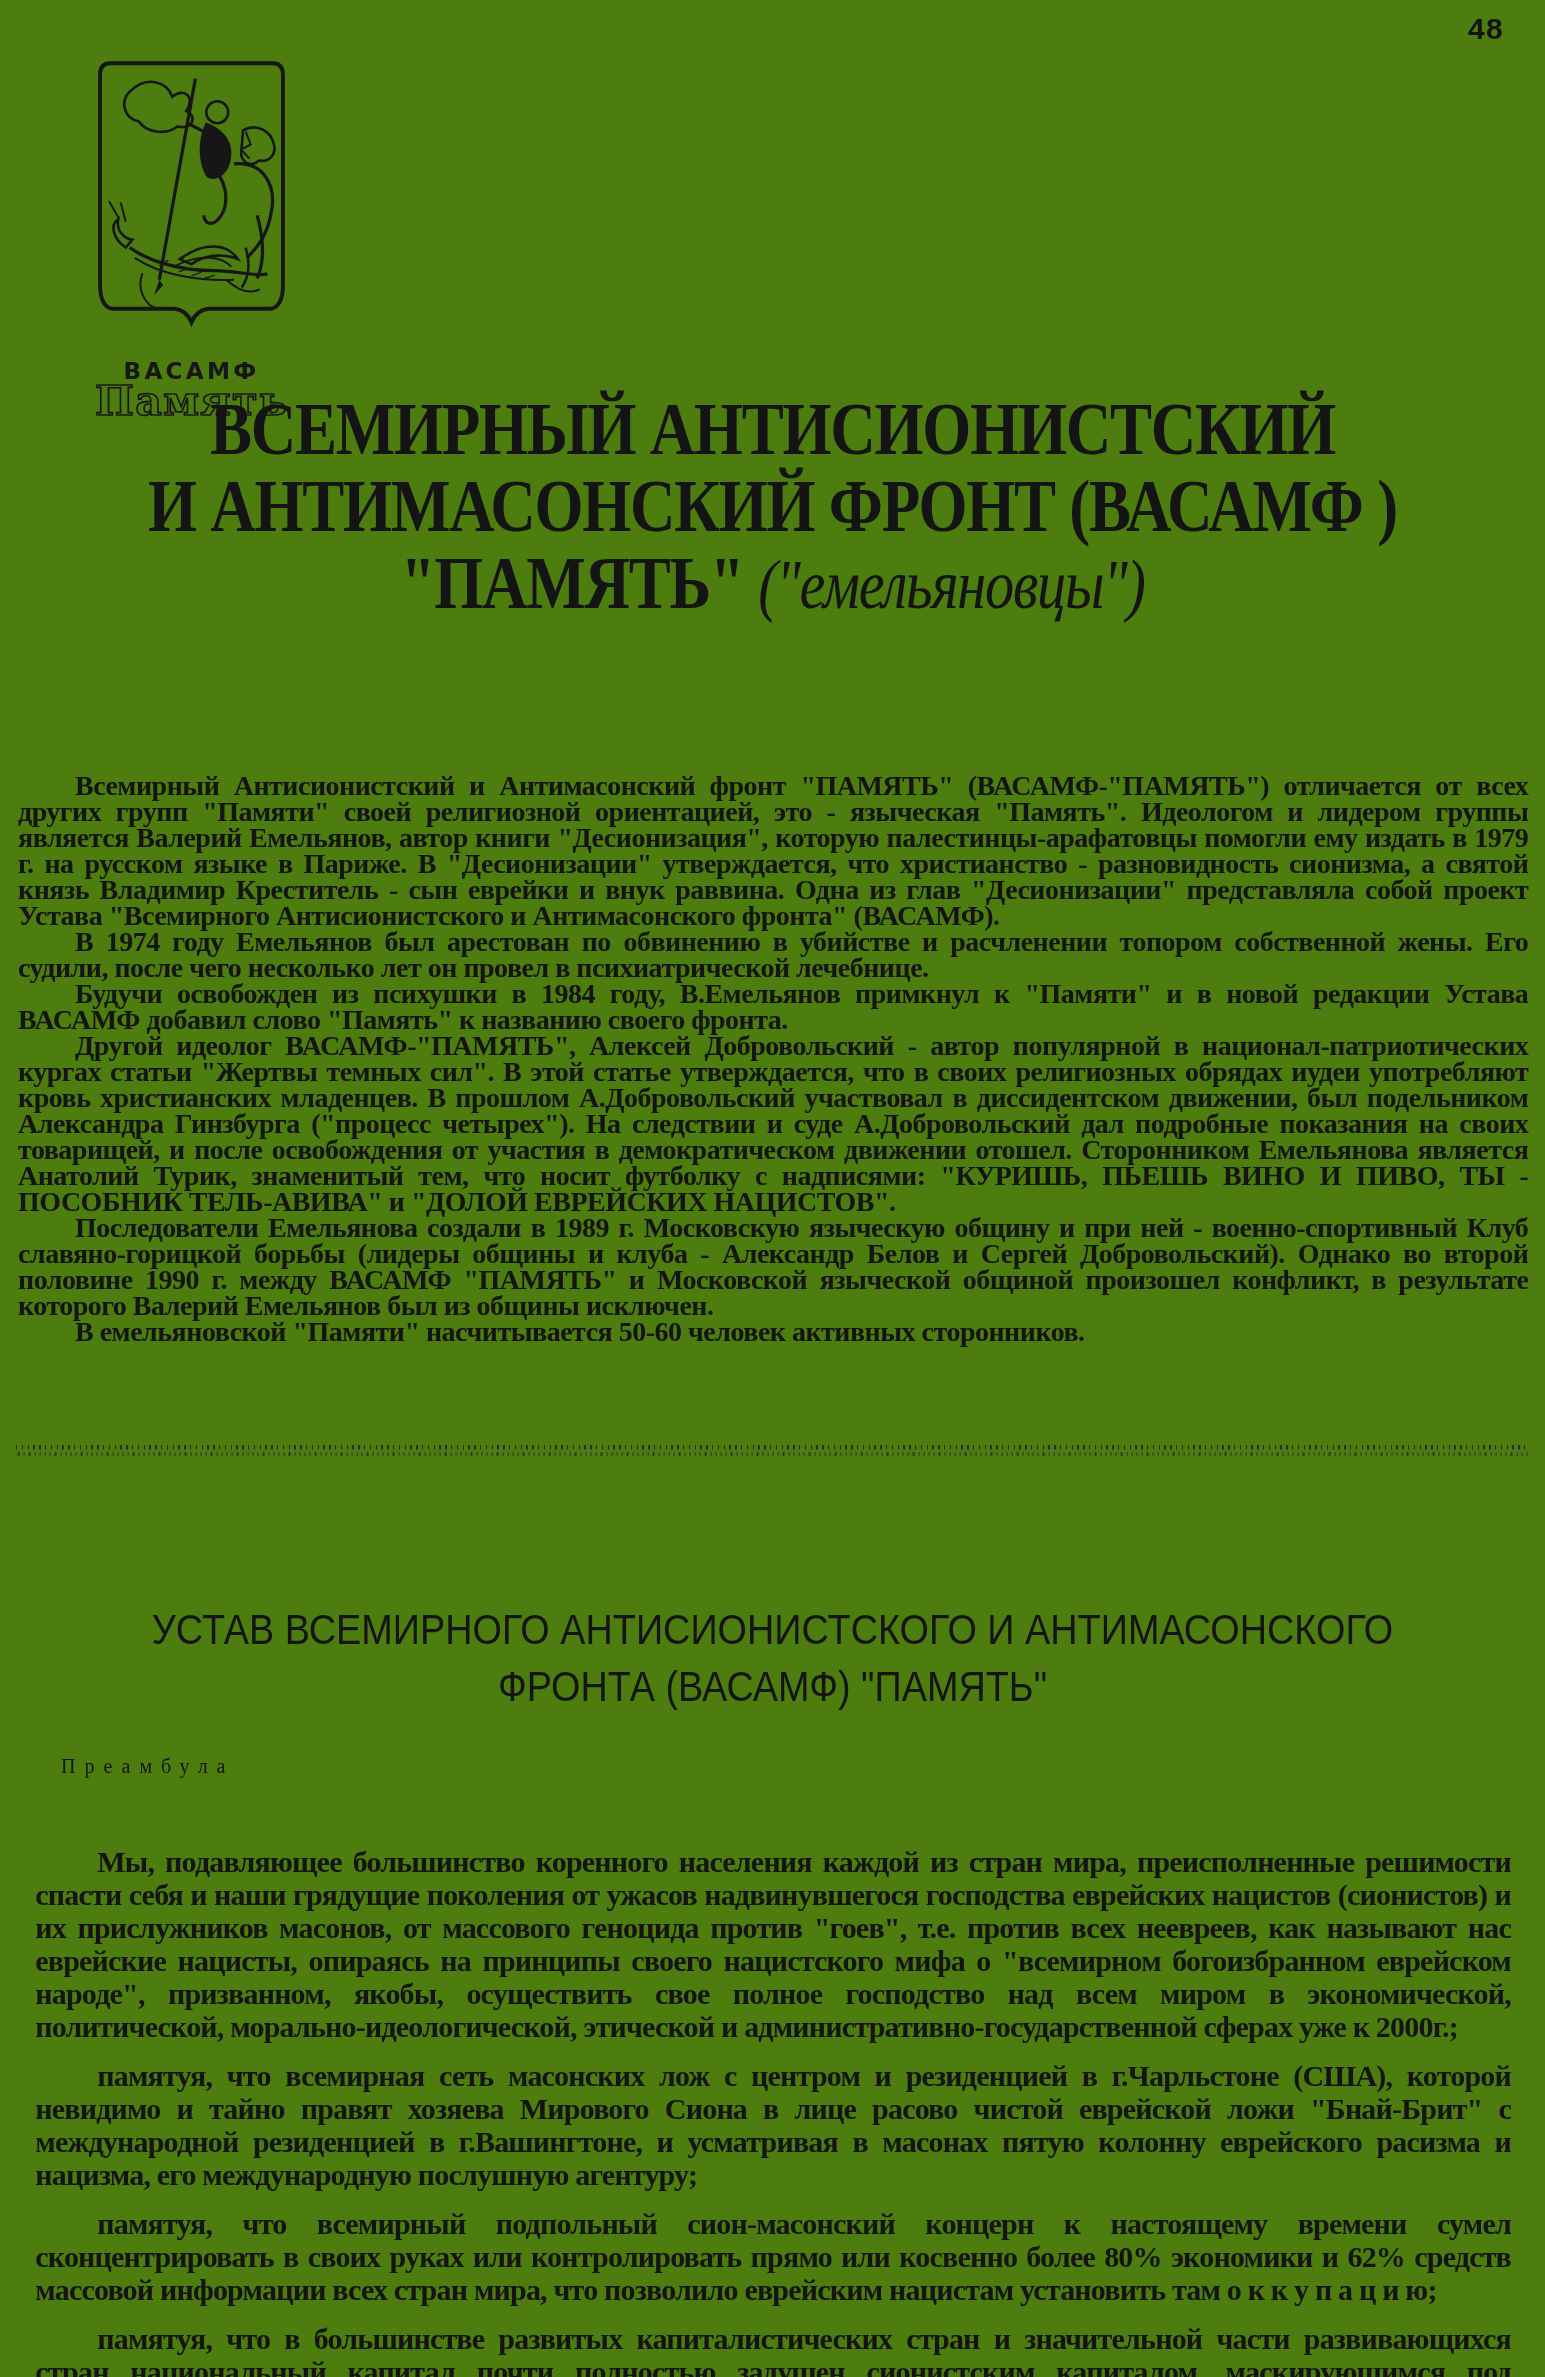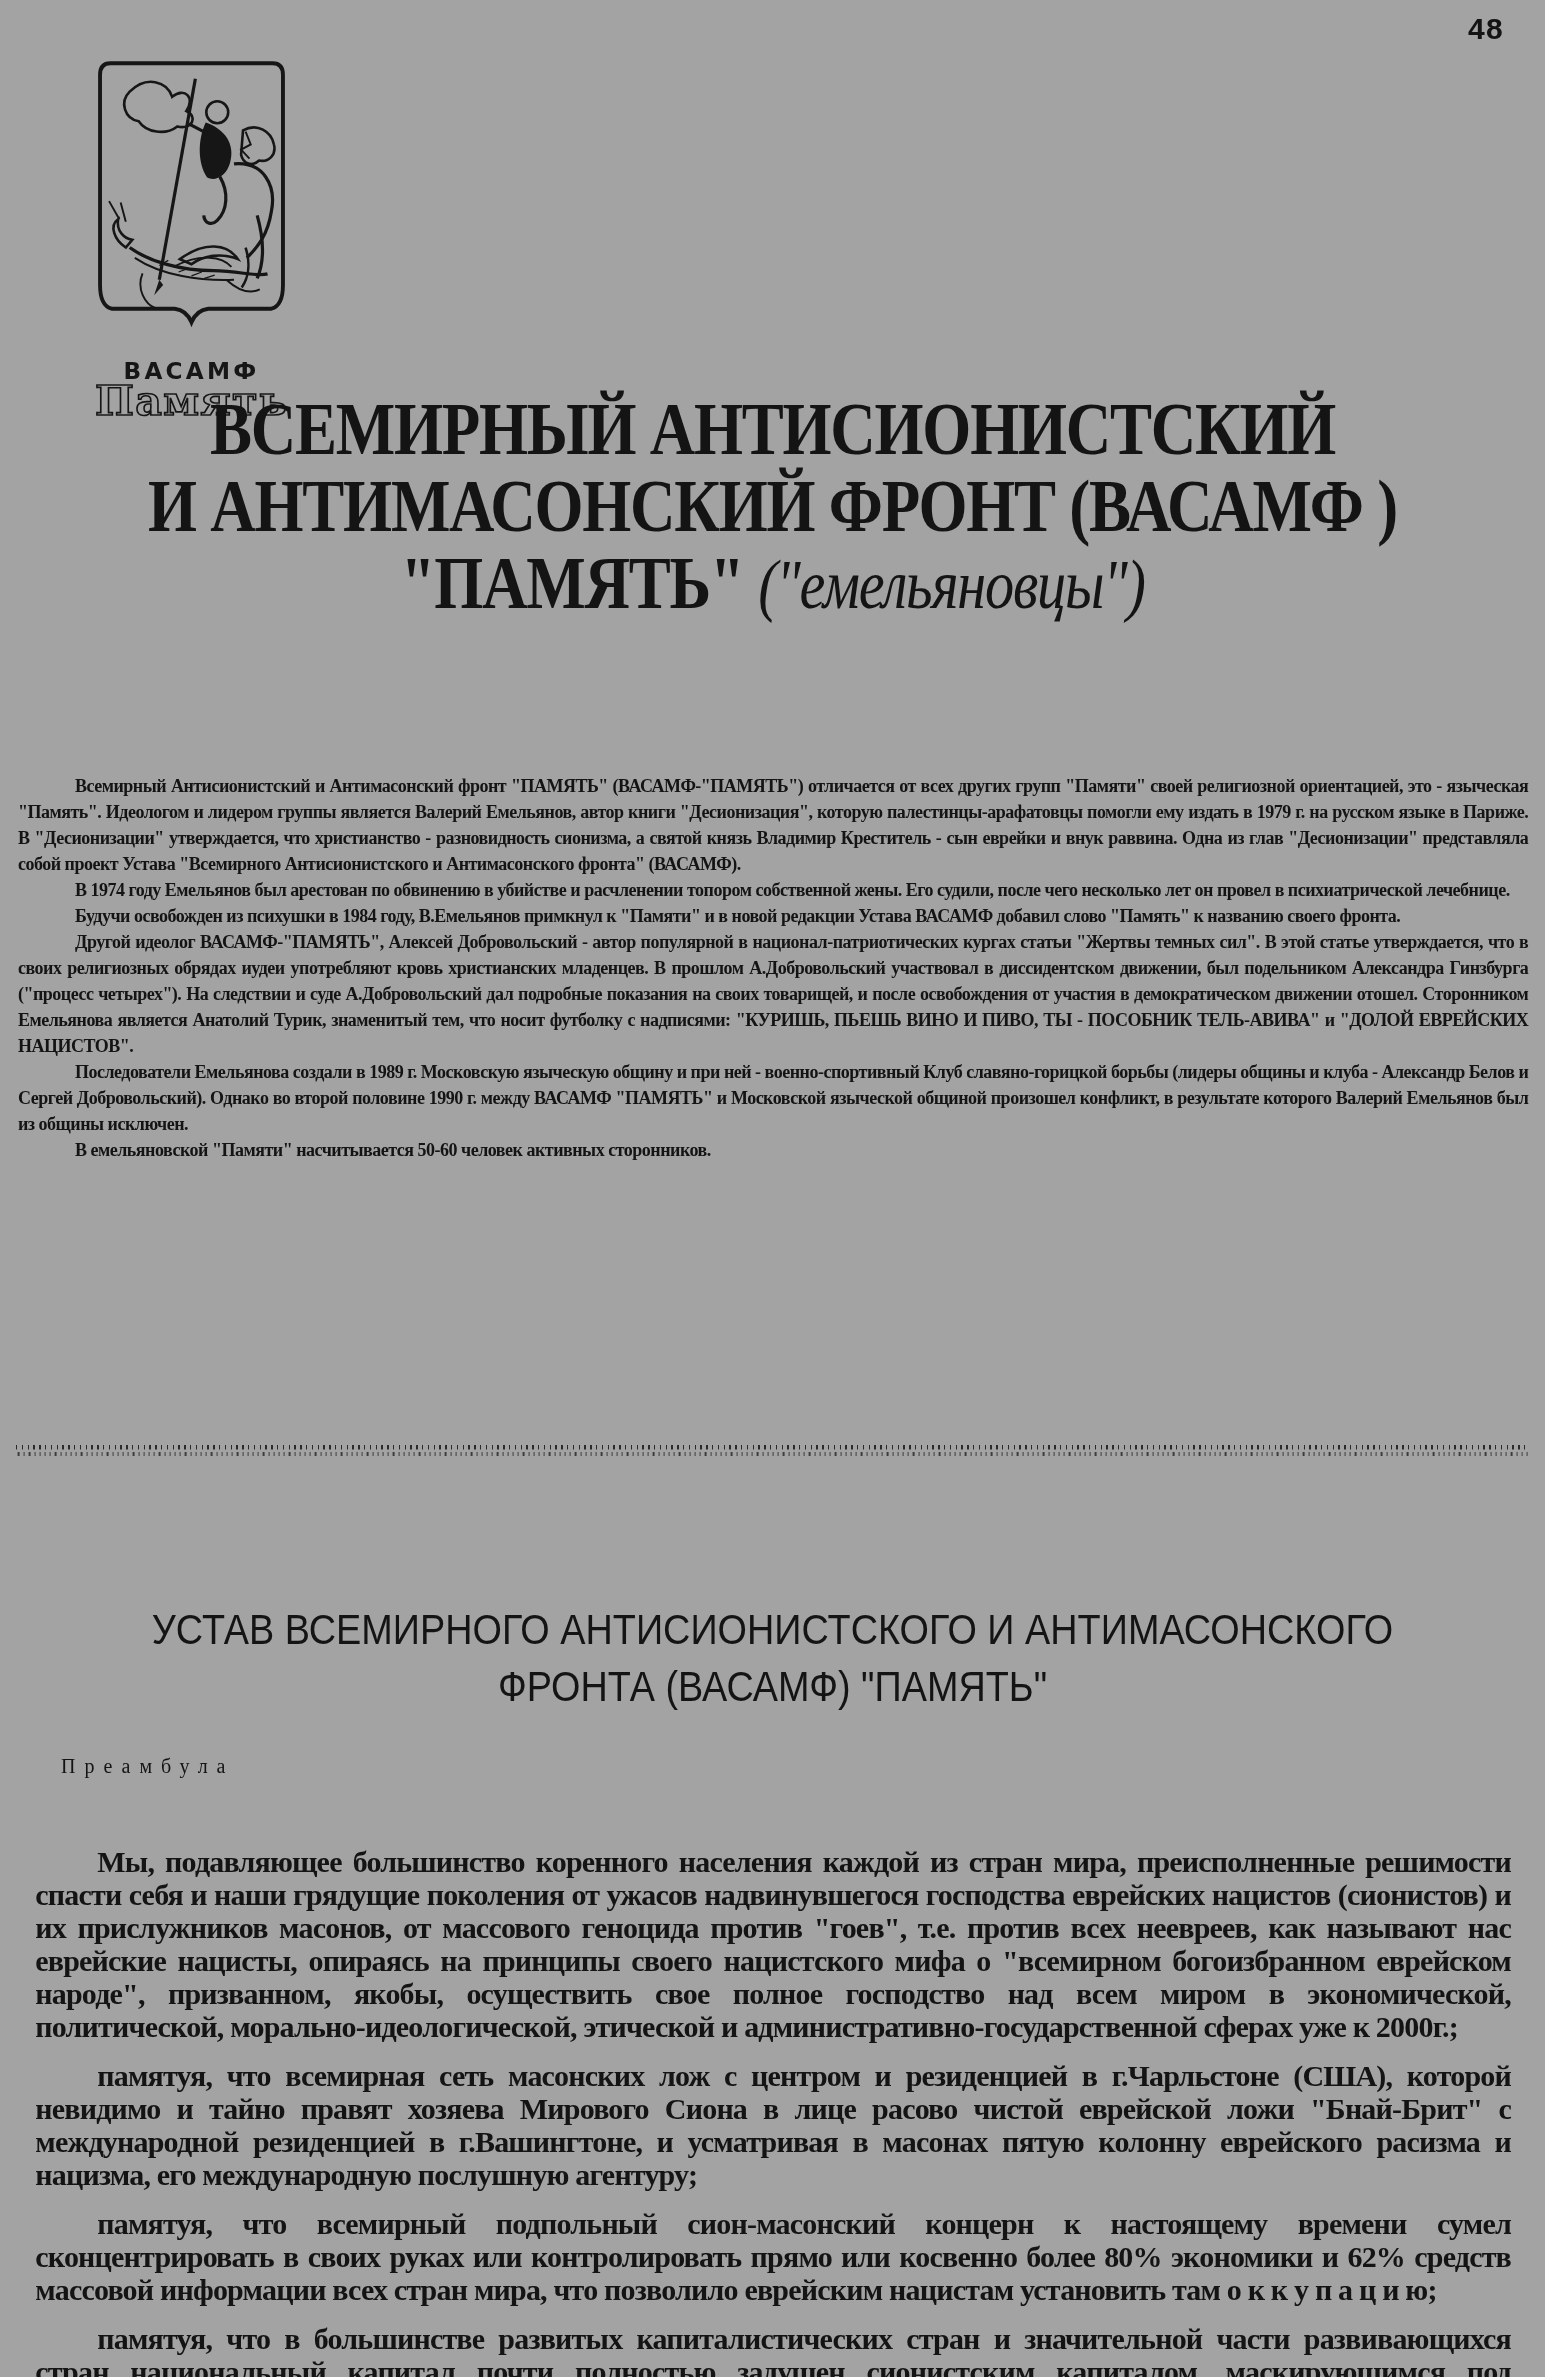--- a/index.html
+++ b/index.html
@@ -1,19 +1,19 @@
 <!DOCTYPE html>
 <html lang="ru" style="font-size:10.3px"><head>
 <meta charset="utf-8">
 <style>
   html,body{margin:0;padding:0;background:#e8e8e8;}
   #page{
     position:relative;
     width:1545px;height:2377px;
-    background:#a3a3a3;
+    background:#4d7c0f;
     overflow:hidden;
     color:#141414;
     font-family:"Liberation Serif", serif;
   }
   
   .page-number{
     position:absolute;top:11.6px;right:41px;
     font-family:"Liberation Sans", sans-serif;
     font-weight:bold;font-size:30px;letter-spacing:1.3px;
   }
@@ -28,21 +28,21 @@
     font-size:67px;
     line-height:77px;
     letter-spacing:-1.3px;
     white-space:nowrap;
   }
   .main-title .tline{display:block;transform:scale(.94,1.12);transform-origin:50% 50%;}
   .main-title i{font-weight:normal;font-size:62px;}
   
   .intro{
     position:absolute;top:773px;left:18px;right:16.7px;
-    font-size:18px;line-height:26px;
+    font-size:28px;line-height:26px;
     font-weight:bold;
     letter-spacing:-0.5px;
     text-align:justify;
   }
   .intro p{margin:0;text-indent:57px;}
   
   .divider{position:absolute;left:15.5px;right:15.5px;top:1444px;height:16.7px;}
   .divider .row1,.divider .row2{height:6.4px;background-repeat:repeat-x;}
   .divider .row1{
     background-image:repeating-linear-gradient(90deg,#2a2a2a 0 1.3px,transparent 1.3px 5.8px);

